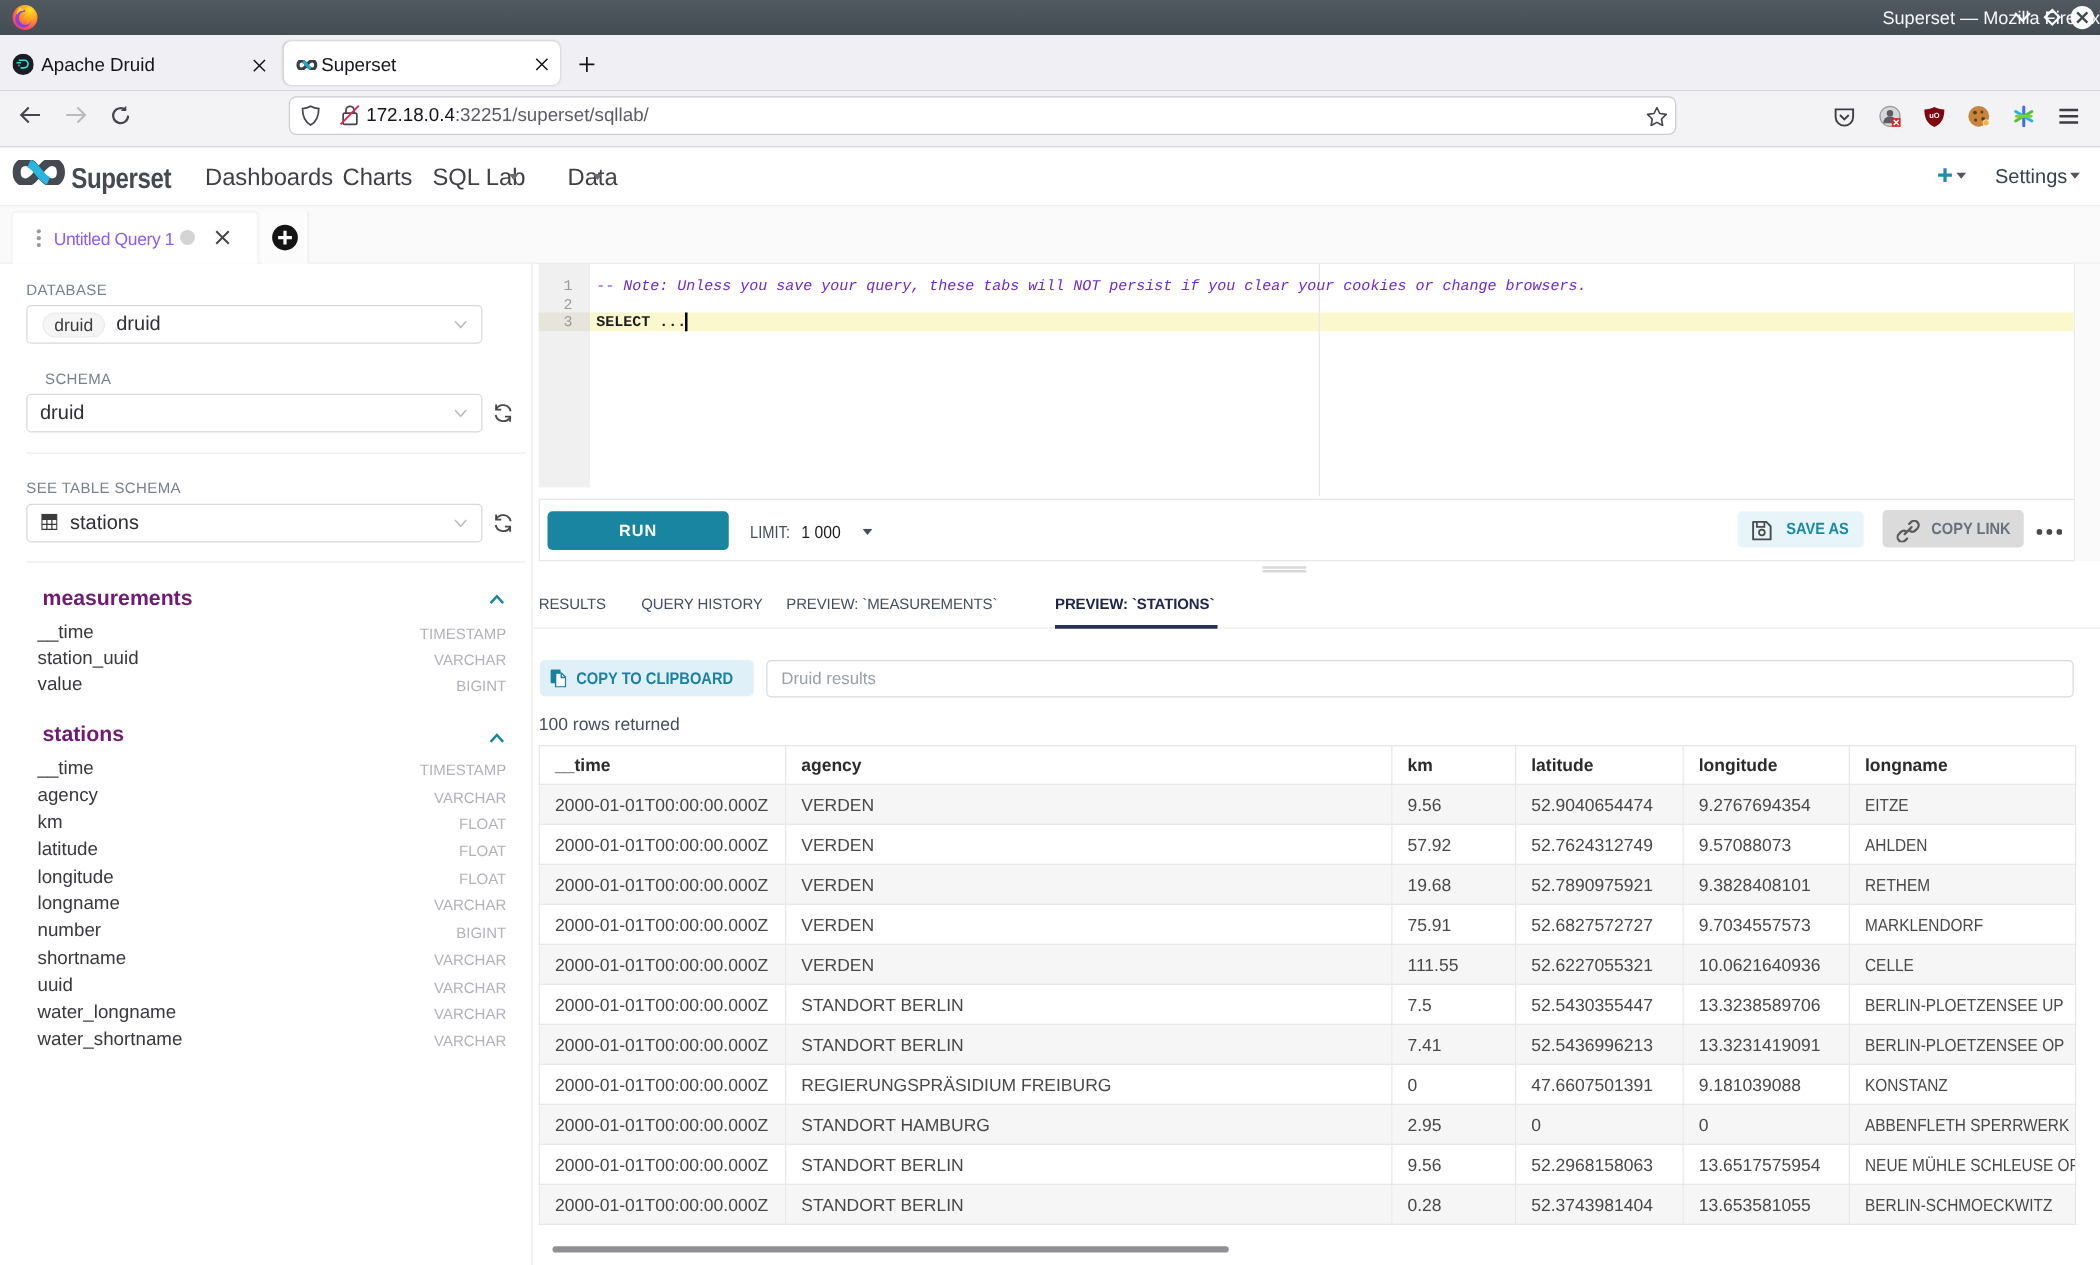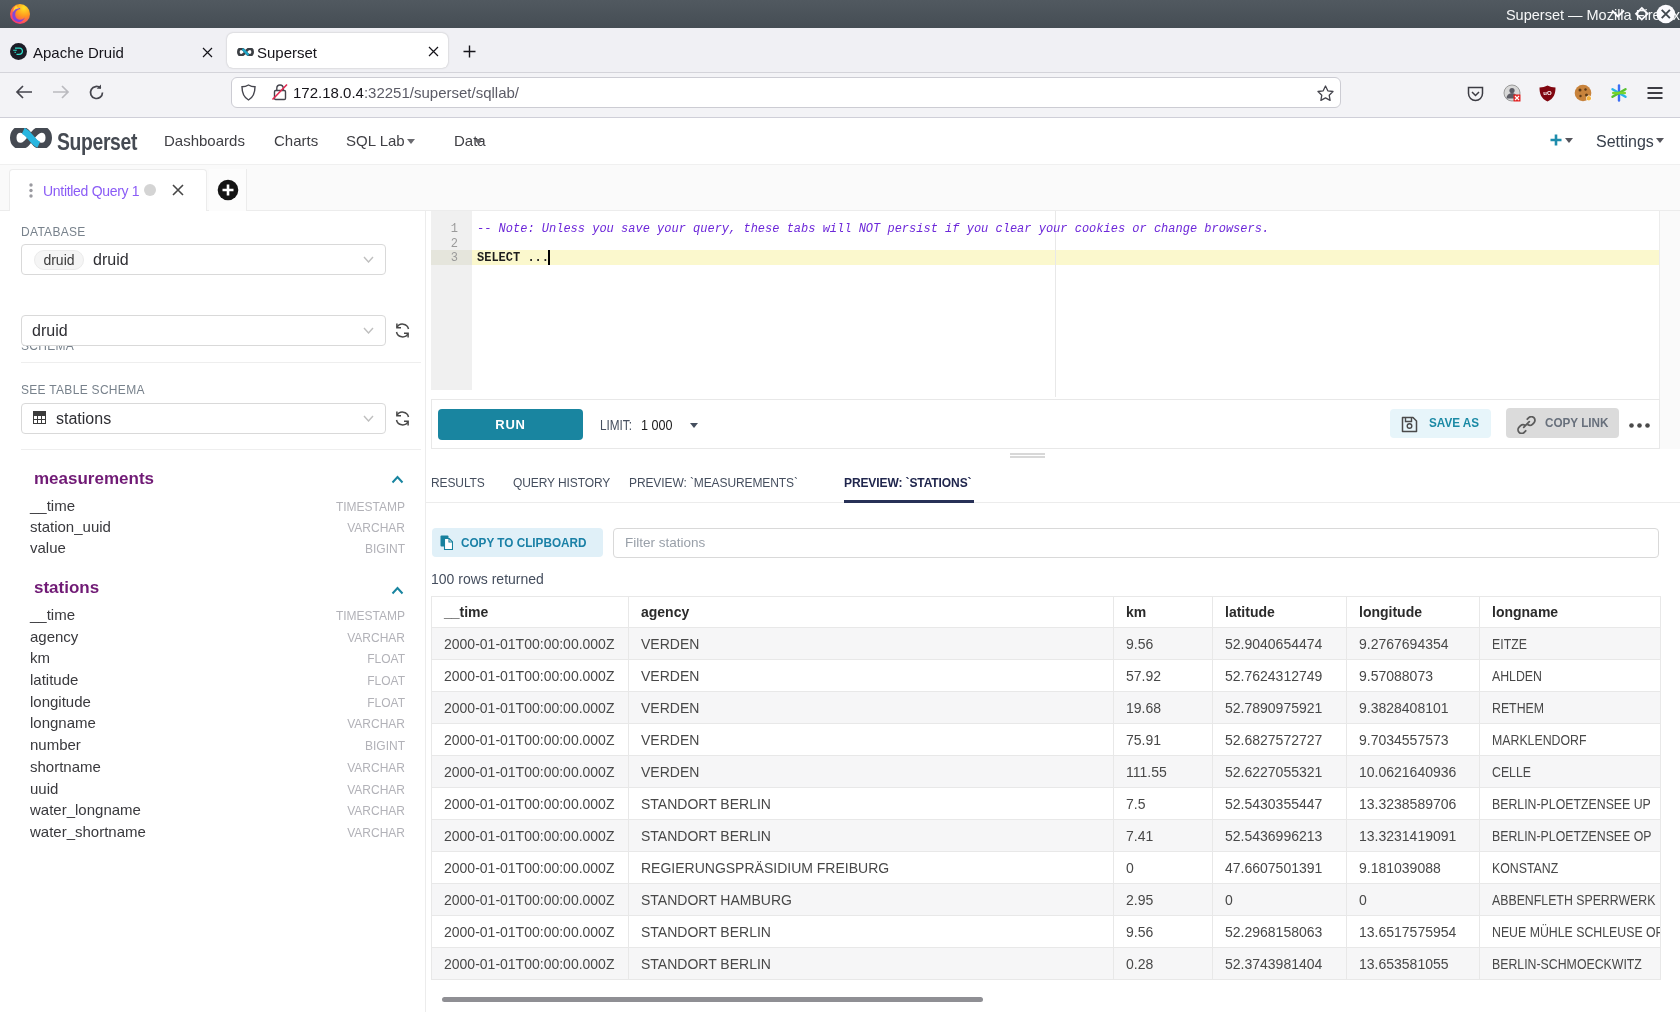--- a/index.html
+++ b/index.html
@@ -11,21 +11,21 @@
 #wintitle { left:0; top:7px; width:1680px; text-align:right; color:#f6f7f8; font-size:14.5px; }
 #tabbar { left:0; top:28px; width:1680px; height:45px; background:#f0f0f4; border-bottom:1px solid #d4d4da; }
 #navbar { left:0; top:73px; width:1680px; height:45px; background:#f3f3f6; border-bottom:1px solid #cfcfd8; }
 .tabtitle { font-size:15px; color:#15141a; }
 #stab { left:227px; top:33px; width:221px; height:35px; background:#fff; border-radius:6px; box-shadow:0 0 2px rgba(0,0,0,.25); }
 #urlbar { left:231px; top:77px; width:1110px; height:31px; background:#fff; border:1px solid #ccccd3; border-radius:6px; }
 .urltext { font-size:15px; color:#15141a; }
 .urlgray { color:#5b5b66; }
 
 #appheader { left:0; top:118px; width:1680px; height:46px; background:#fff; }
-.navlink { font-size:15px; color:#3f3f44; }
+.navlink { font-size:19px; color:#3f3f44; }
 #querystrip { left:0; top:164px; width:1680px; height:47px; background:#fafafa; border-top:1px solid #f0f0f0; border-bottom:1px solid #ececec; }
 #qtab { left:9px; top:169px; width:198px; height:42px; background:#fff; border:1px solid #ececec; border-bottom:none; border-radius:4px 4px 0 0; }
 #qplus { left:209px; top:169px; width:38px; height:42px; background:#fcfcfc; border-right:1px solid #ececec; }
 
 #sidebar { left:0; top:211px; width:426px; height:801px; background:#fff; border-right:1px solid #ececec; }
 .slabel { font-size:12px; color:#78828c; letter-spacing:.3px; }
 .sel { position:absolute; background:#fff; border:1px solid #d9d9d9; border-radius:4px; }
 .sdivider { position:absolute; height:1px; background:#eeeeee; }
 .thead { font-size:17px; font-weight:bold; color:#701a75;margin-left:13px; }
 .colname { font-size:15px; color:#39393d; }
@@ -86,21 +86,21 @@
 <div class="ab" id="querystrip"></div>
 <div class="ab" id="qtab"></div>
 <div class="ab" id="qplus"></div>
 <div class="ab" style="left:43px;top:183px;font-size:14px;letter-spacing:-.3px;color:#8b5cf6;">Untitled Query 1</div>
 
 <div class="ab" id="sidebar"></div>
 <div class="ab slabel" style="left:21px;top:225px;">DATABASE</div>
 <div class="sel" style="left:21px;top:244px;width:365px;height:31px;"></div>
 <div class="ab" style="left:34px;top:250px;width:50px;height:20px;background:#f5f5f5;border:1px solid #ebebeb;border-radius:10px;text-align:center;font-size:14px;color:#3b3b3b;line-height:19px;">druid</div>
 <div class="ab" style="left:93px;top:251px;font-size:16px;color:#2e2e33;">druid</div>
-<div class="ab slabel" style="left:21px;top:296px;margin-top:43px;">SCHEMA</div>
+<div class="ab slabel" style="left:36px;top:296px;">SCHEMA</div>
 <div class="sel" style="left:21px;top:315px;width:365px;height:31px;"></div>
 <div class="ab" style="left:32px;top:322px;font-size:16px;color:#2e2e33;">druid</div>
 <div class="sdivider" style="left:21px;top:362px;width:400px;"></div>
 <div class="ab slabel" style="left:21px;top:383px;">SEE TABLE SCHEMA</div>
 <div class="sel" style="left:21px;top:403px;width:365px;height:31px;"></div>
 <div class="ab" style="left:56px;top:410px;font-size:16px;color:#2e2e33;">stations</div>
 <div class="sdivider" style="left:21px;top:449px;width:400px;"></div>
 <div class="ab thead" style="left:21px;top:469px;">measurements</div>
 <div class="ab" style="left:30px;top:497px;width:375px;">
   <div style="position:relative;height:21px;"><span class="colname">__time</span><span class="coltype" style="top:3px;">TIMESTAMP</span></div>
@@ -144,21 +144,21 @@
 <div class="ab" style="left:1545px;top:415px;font-size:13px;font-weight:bold;color:#68707c;white-space:nowrap;transform:scaleX(.9);transform-origin:left;">COPY LINK</div>
 
 <div class="ab" id="tabborder"></div>
 <div class="ab" id="inkbar"></div>
 <div class="rtab" style="left:431px;top:476px;text-align:right;">RESULTS</div>
 <div class="rtab" style="left:513px;top:476px;">QUERY HISTORY</div>
 <div class="rtab" style="left:629px;top:476px;">PREVIEW: `MEASUREMENTS`</div>
 <div class="rtab" style="left:844px;top:476px;font-weight:bold;color:#20264d;">PREVIEW: `STATIONS`</div>
 <div class="ab" id="copybtn"></div>
 <div class="ab" style="left:461px;top:535px;font-size:13.5px;font-weight:bold;color:#1a80a6;white-space:nowrap;transform:scaleX(.87);transform-origin:left;">COPY TO CLIPBOARD</div>
-<div class="ab" id="filter">Filter stations</div>
+<div class="ab" id="filter">Druid results</div>
 <div class="ab" style="left:431px;top:571px;font-size:14px;color:#454e5e;">100 rows returned</div>
 
 <table class="res">
 <colgroup>
       <col style="width:197px;">
       <col style="width:485px;">
       <col style="width:99px;">
       <col style="width:134px;">
       <col style="width:133px;">
       <col style="width:181px;">

